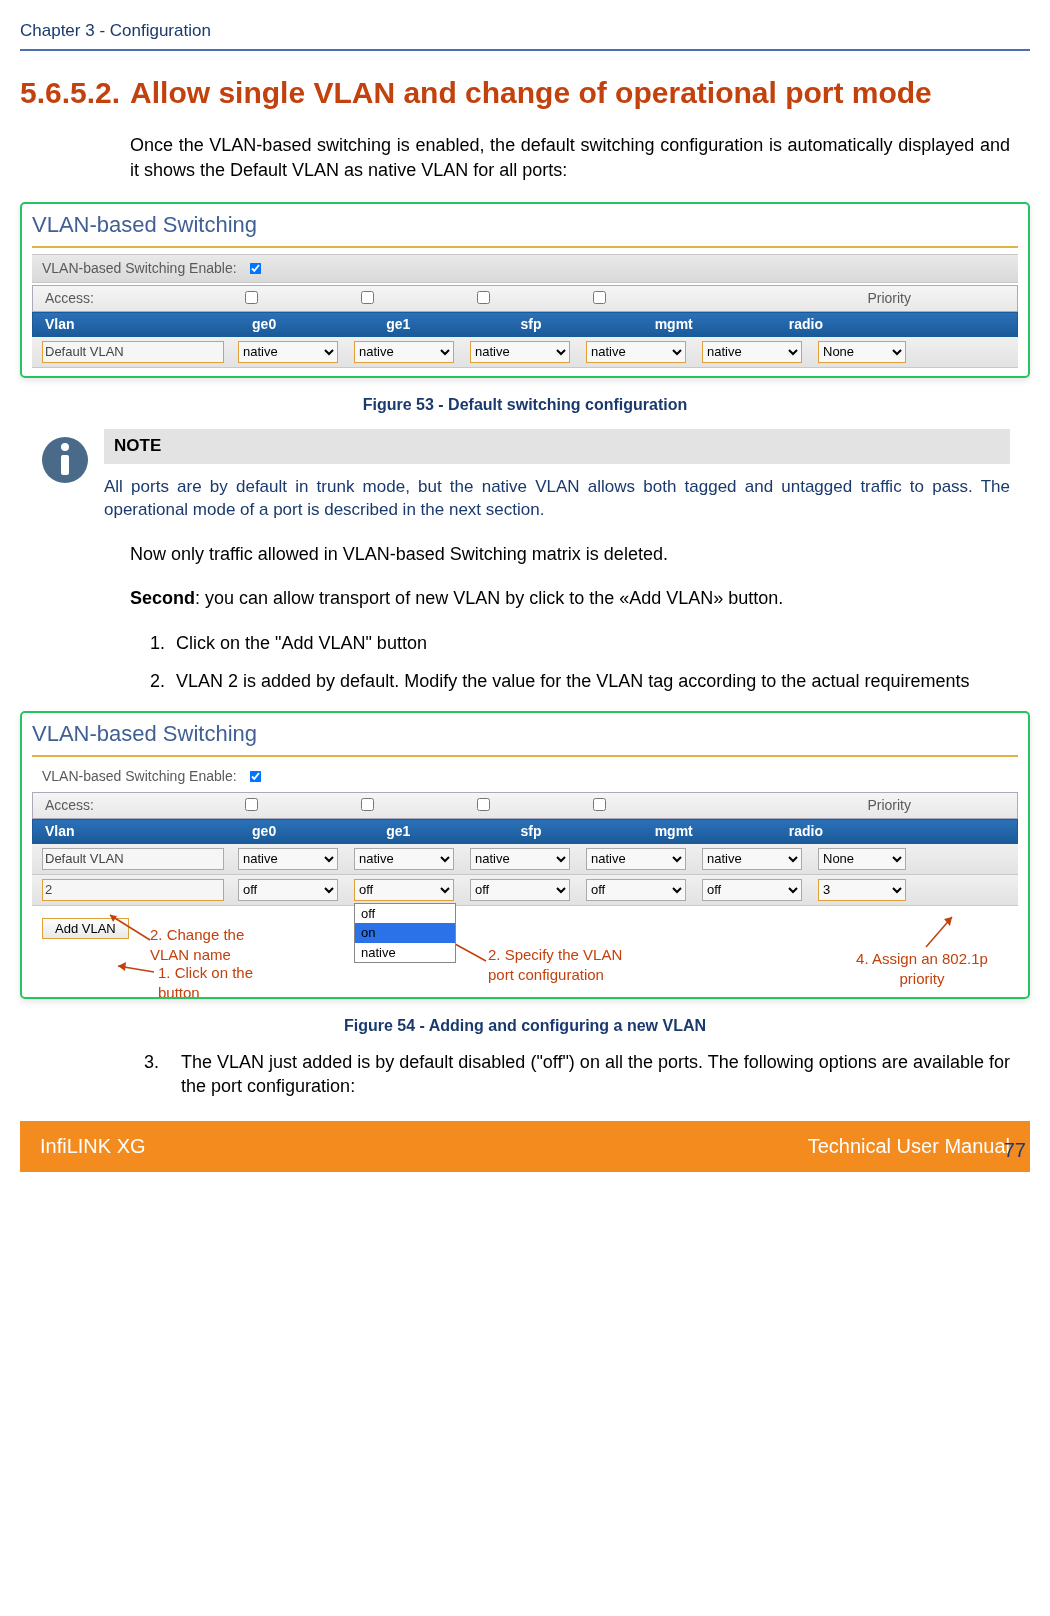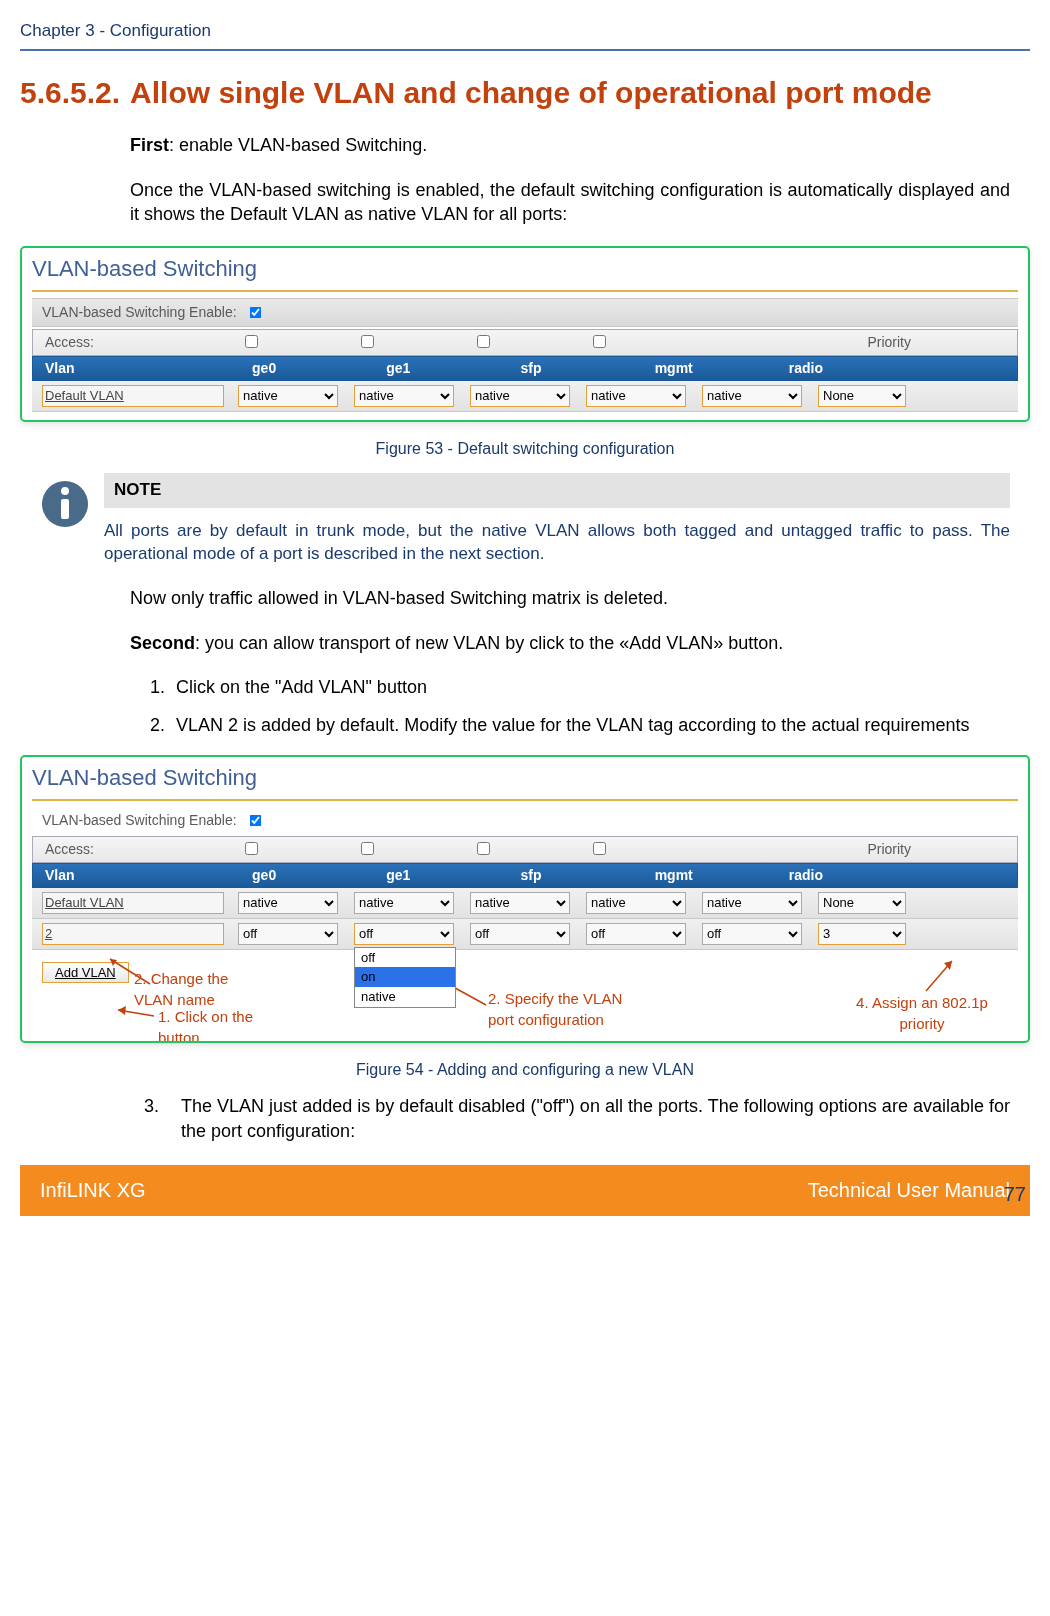--- a/index.html
+++ b/index.html
@@ -56,21 +56,21 @@
     margin: 8px 0 18px 0;
   }
   .content-block ol li {
     margin-bottom: 14px;
     padding-left: 6px;
     text-align: justify;
   }
   .figure-caption {
     text-align: center;
     color: #1a3a6e;
-    font-weight: normal;
+    font-weight: bold;
     font-size: 16px;
     margin: 16px 0 14px 0;
   }
   .note-container {
     display: flex;
     align-items: flex-start;
     gap: 14px;
     margin: 0 20px 0 20px;
   }
   .note-icon {
@@ -168,38 +168,36 @@
   select.simu.hl {
     border: 1.5px solid #e2a03a;
   }
   input.vlan-name {
     width: 176px;
     font-size: 13px;
     height: 18px;
     border: 1px solid #aaa;
     background:#f6f6f6;
     color:#444;
-    text-decoration:underline;
   }
   input.vlan-name.hl {
     border: 1.5px solid #e2a03a;
   }
   .add-vlan-row {
     padding: 4px 10px 10px 20px;
     display:flex;
     align-items:flex-start;
     position: relative;
   }
   .add-vlan-btn {
     font-size: 13px;
     padding: 2px 12px;
     border: 1.5px solid #e2a03a;
     background: linear-gradient(#fefefe,#e8e8e8);
     cursor: pointer;
-    text-decoration: underline;
   }
   .dropdown-open {
     position: absolute;
     background: #fff;
     border:1px solid #888;
     font-size:13px;
     z-index:10;
     width:100px;
   }
   .dropdown-open .opt {
@@ -242,23 +240,20 @@
 
   <div class="header-chapter">Chapter 3 - Configuration</div>
   <hr class="header-rule">
 
   <div class="section-heading">
     <span class="num">5.6.5.2.</span>
     <span class="title">Allow single VLAN and change of operational port mode</span>
   </div>
 
   <div class="content-block">
-    <p>
-      <strong>First</strong><span>: enable VLAN-based Switching.</span>
-    </p>
     <p>Once the VLAN-based switching is enabled, the default switching configuration is automatically displayed and it shows the Default VLAN as native VLAN for all ports:</p>
   </div>
 
   <div class="ui-panel">
     <div class="panel-title">VLAN-based Switching</div>
     <hr class="panel-rule">
     <div class="switching-enable">
       <span>VLAN-based Switching Enable:</span>
       <input type="checkbox" checked="" style="">
     </div>
@@ -369,21 +364,21 @@
       <span class="prio-cell"><select class="simu hl" style="width:88px"><option>3</option></select></span>
     </div>
     <div class="add-vlan-row">
       <button class="add-vlan-btn">Add VLAN</button>
     </div>
 
     <svg class="arrow" style="left:83px; top:197px;" width="50" height="36">
         <line x1="45" y1="30" x2="5" y2="5" stroke="#c2410c" stroke-width="1.5"></line>
         <polygon points="5,5 12,6 8,12" fill="#c2410c"></polygon>
       </svg>
-    <div class="annotation" style="left:112px; top:212px; width:130px;">2. Change the VLAN name</div>
+    <div class="annotation" style="left:128px; top:212px; width:130px;">2. Change the VLAN name</div>
 
     <svg class="arrow" style="left:92px; top:245px;" width="46" height="22">
         <line x1="40" y1="14" x2="4" y2="8" stroke="#c2410c" stroke-width="1.5"></line>
         <polygon points="4,8 12,4 11,13" fill="#c2410c"></polygon>
       </svg>
     <div class="annotation" style="left:136px; top:250px; width:110px;">1. Click on the button</div>
 
     <svg class="arrow" style="left:420px; top:222px;" width="60" height="34">
         <line x1="44" y1="26" x2="4" y2="4" stroke="#c2410c" stroke-width="1.5"></line>
         <polygon points="4,4 12,4 8,12" fill="#c2410c"></polygon>

